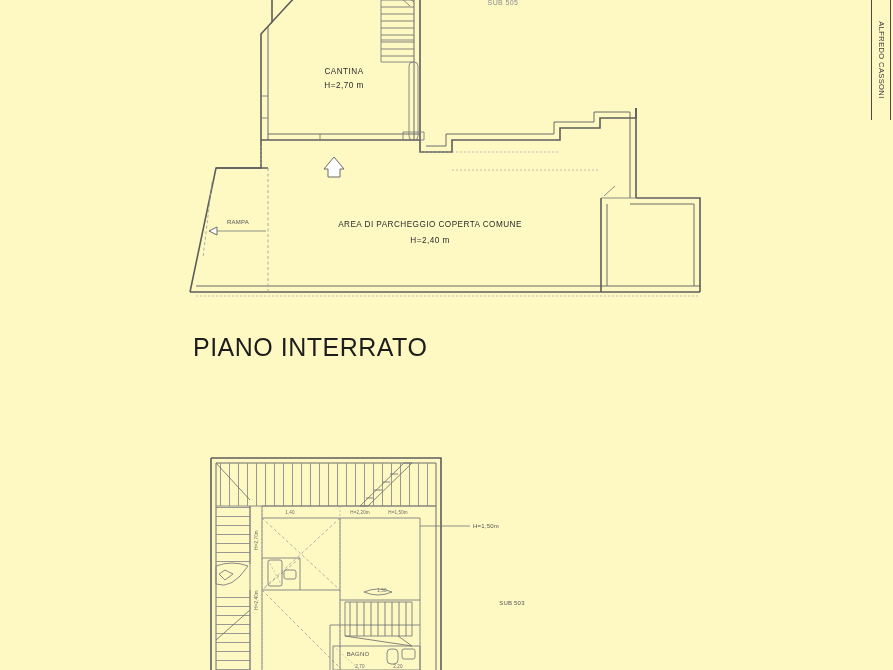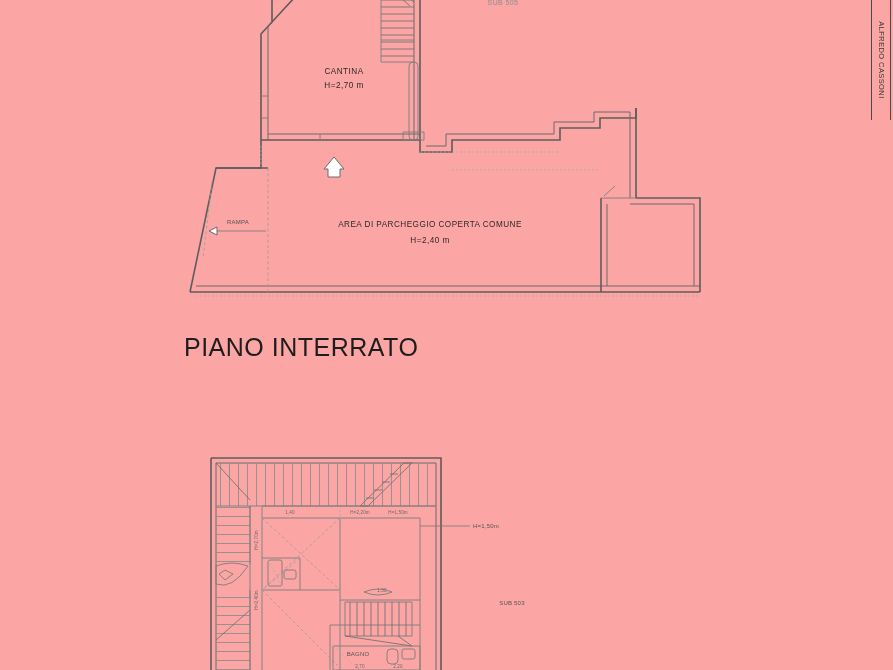--- a/index.html
+++ b/index.html
@@ -1,28 +1,28 @@
 <!DOCTYPE html>
 <html><head>
 <meta charset="utf-8">
 <style>
   html,body{margin:0;padding:0;background:#ffffff;}
   body{
     width:893px;height:670px;overflow:hidden;position:relative;
     font-family:"Liberation Sans", sans-serif;
     color:#2b2b2b;
   }
-  #sheet{position:absolute;inset:0;background:#fca5a5;}
+  #sheet{position:absolute;inset:0;background:#fef9c3;}
   .plan-svg{position:absolute;display:block;}
   #upper-plan{left:0;top:0;width:893px;height:320px;}
   #lower-plan{left:0;top:440px;width:893px;height:230px;}
 
   .floor-title{
     position:absolute;
-    left:184px; top:333px;
+    left:193px; top:333px;
     font-size:25px;
     letter-spacing:0.5px;
     font-weight:400;
     color:#1d1d1d;
     font-family:"Liberation Sans", sans-serif;
     white-space:nowrap;
   }
 
   .side-stamp{
     position:absolute;

